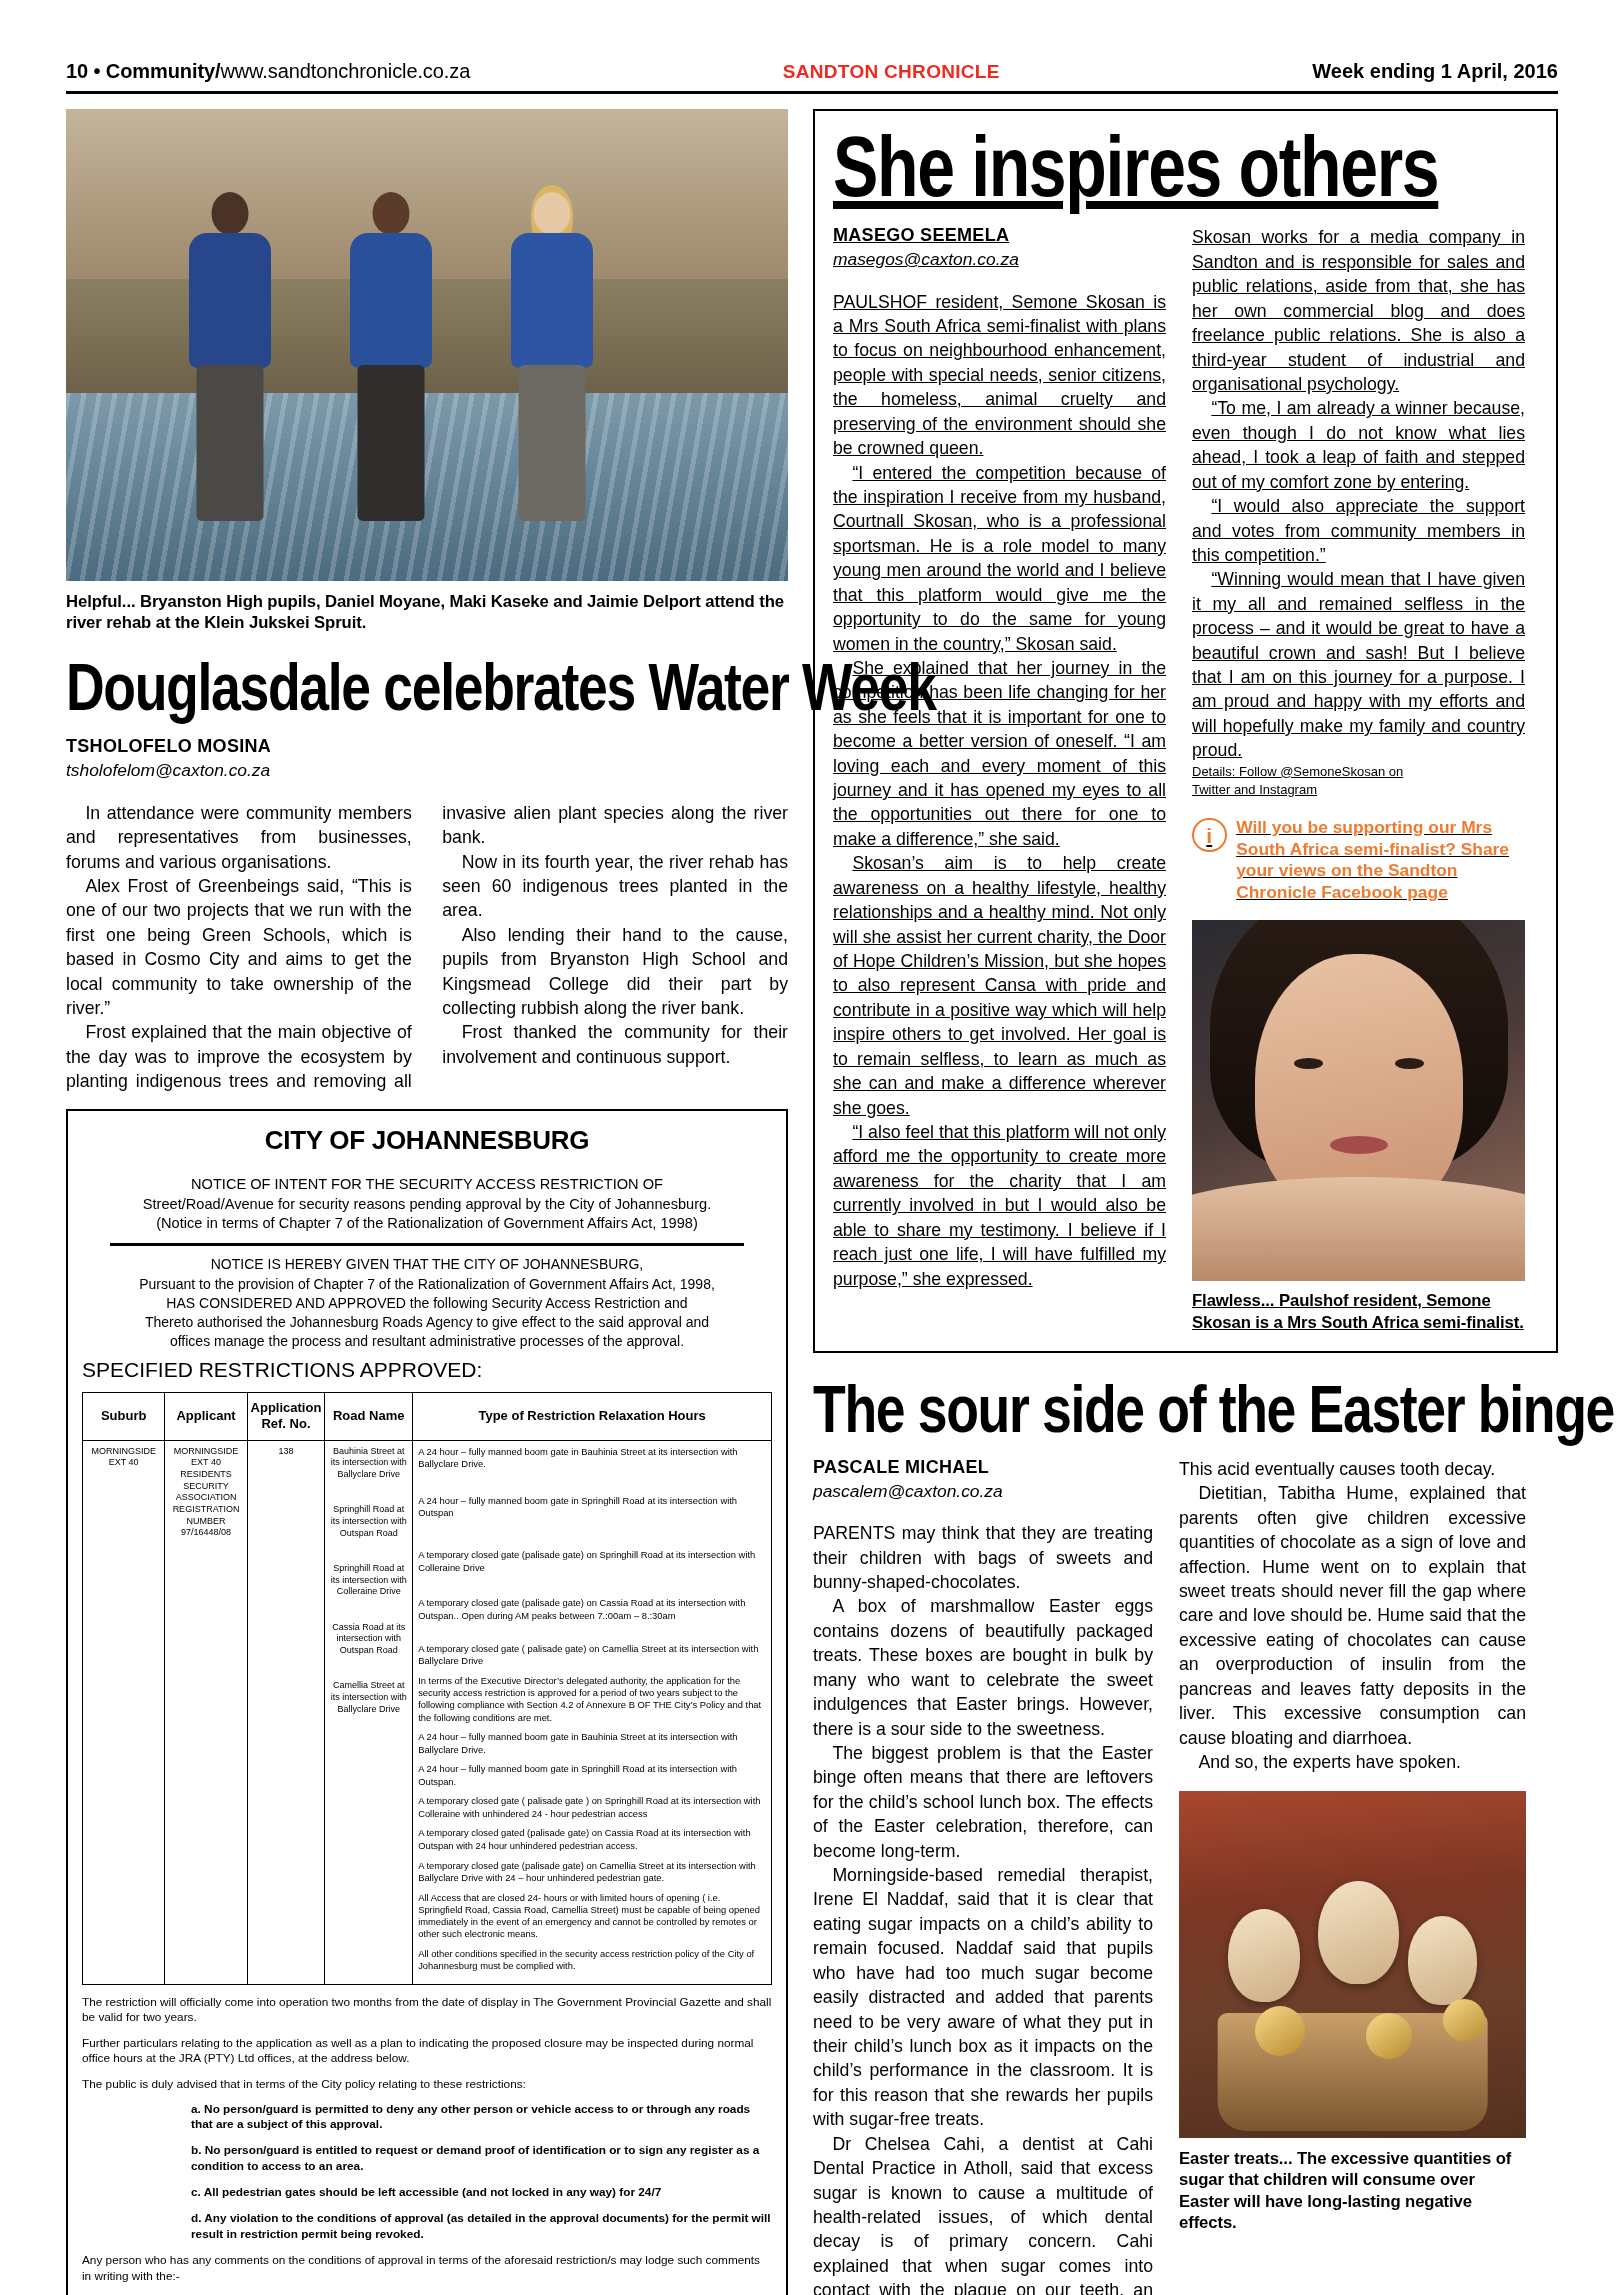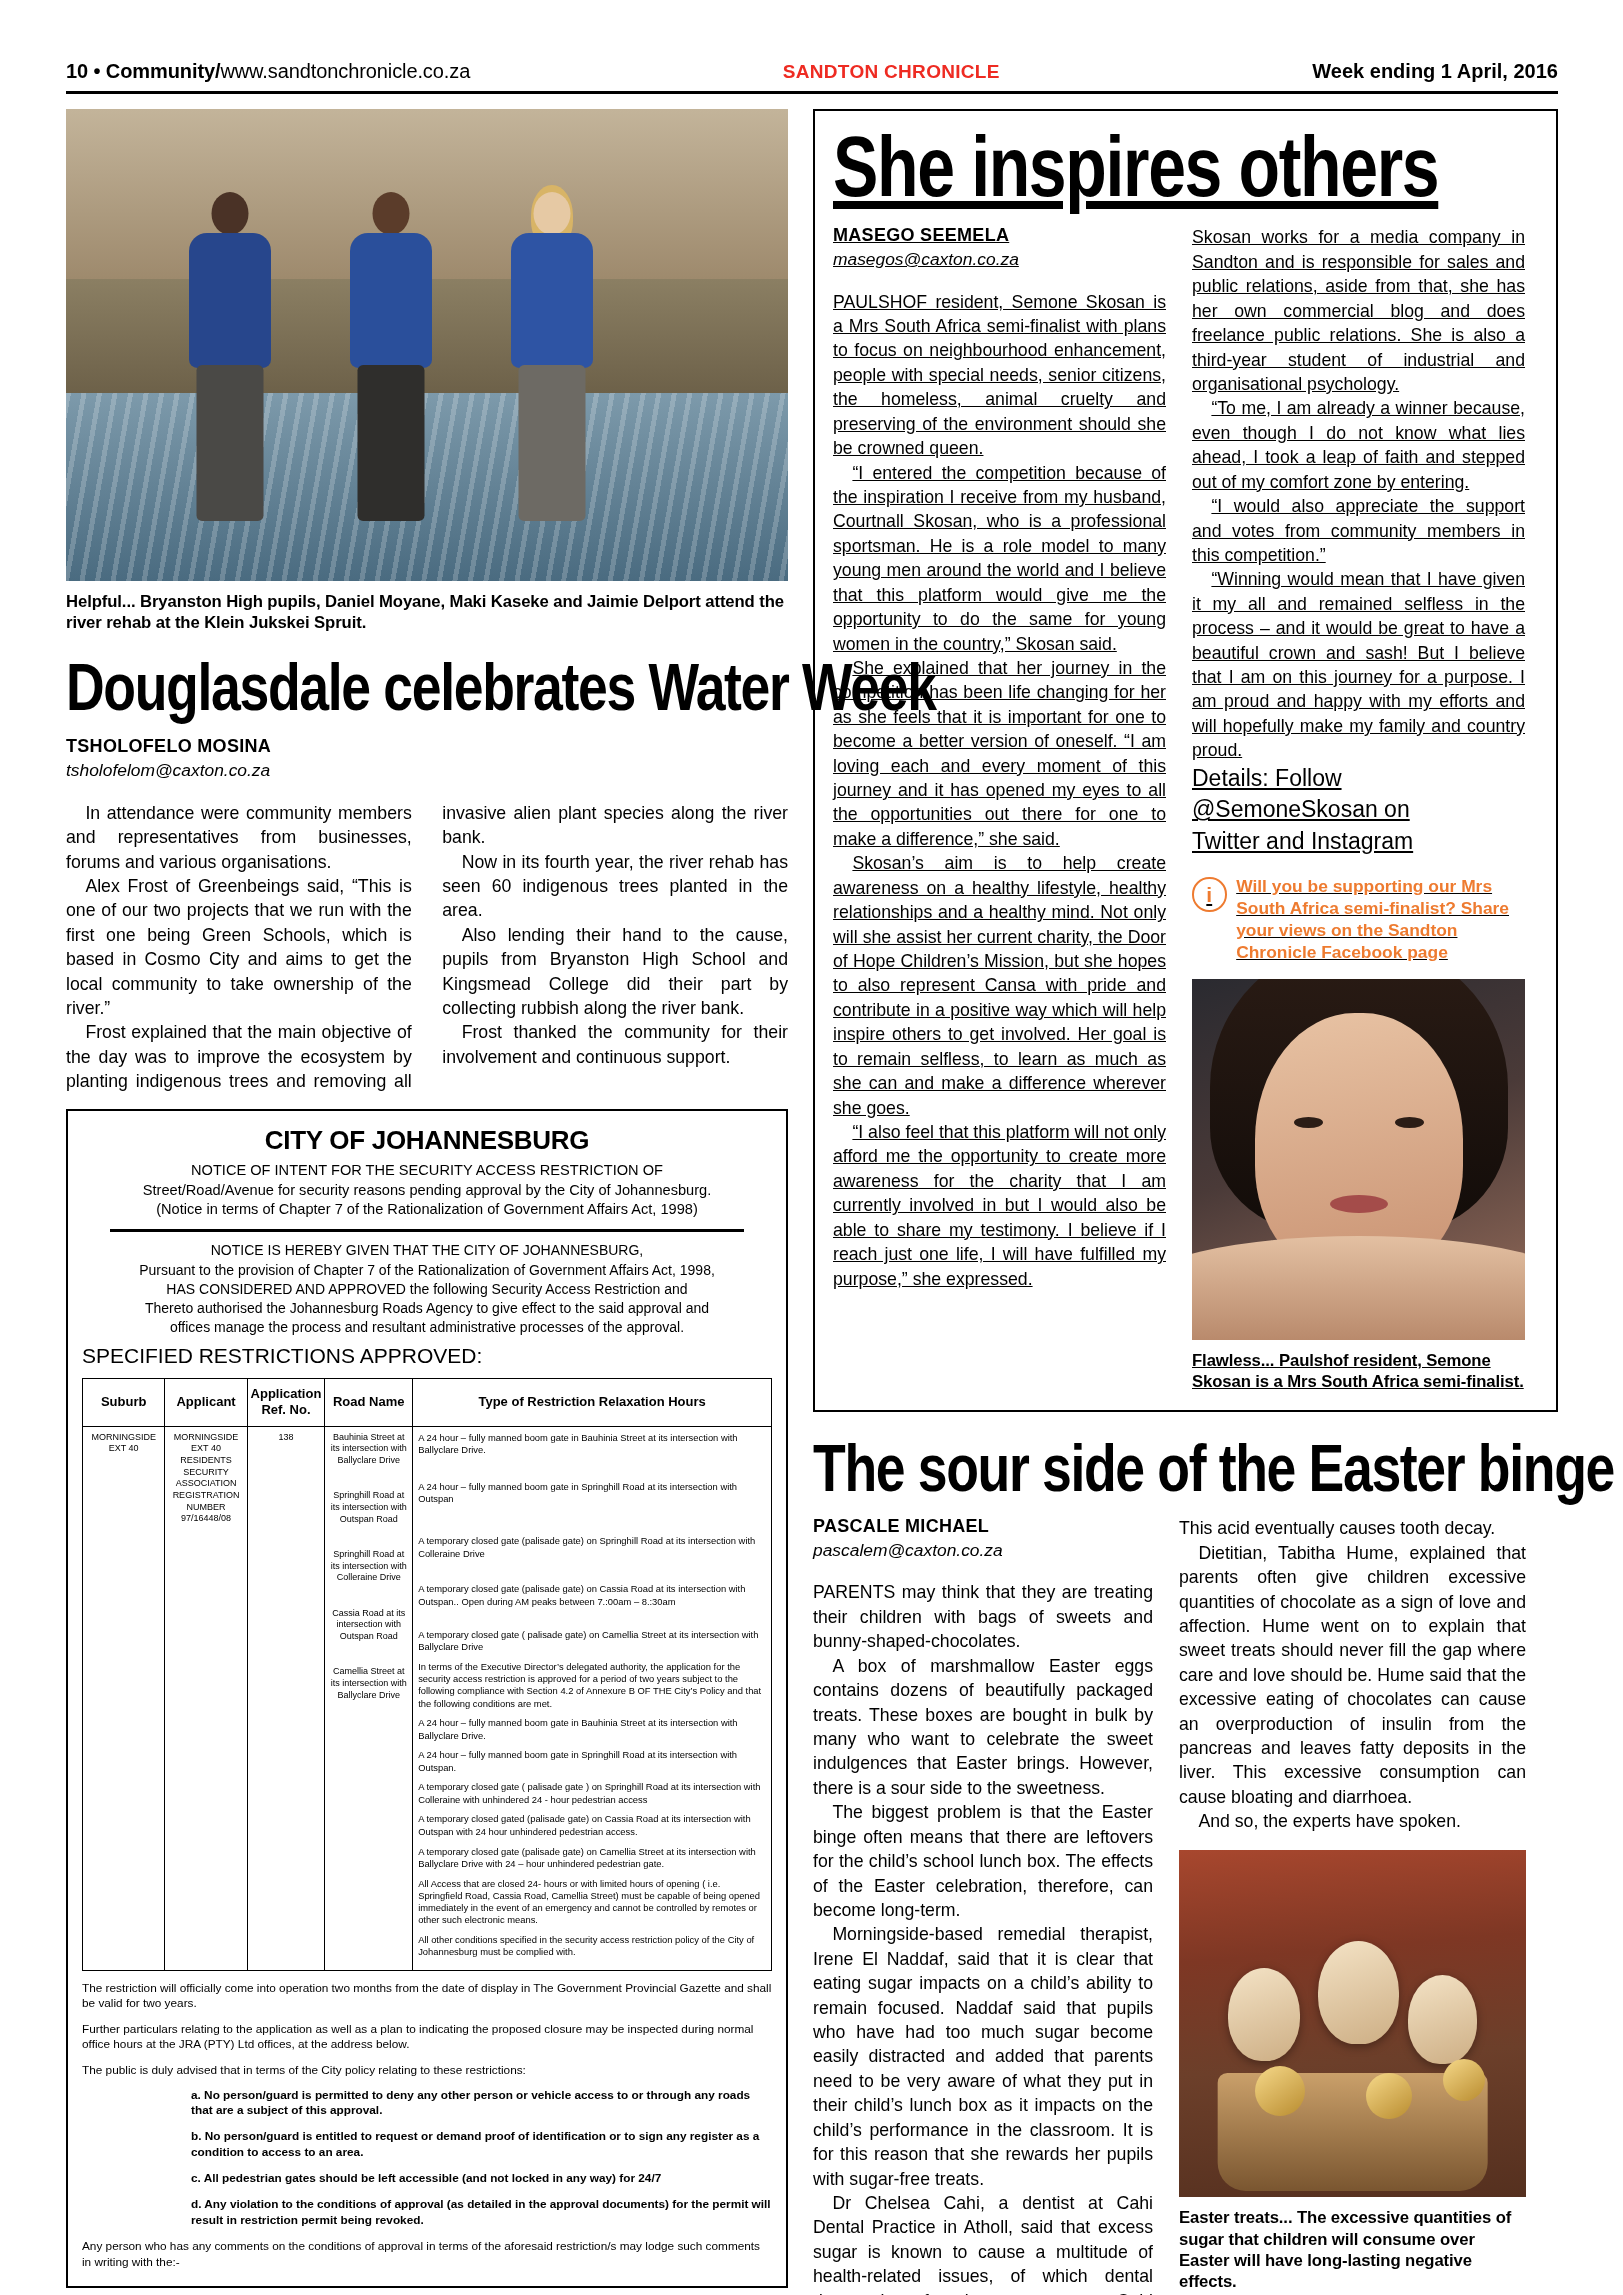--- a/index.html
+++ b/index.html
@@ -72,21 +72,21 @@
   .byline{font-size:18px;font-weight:700;letter-spacing:0.3px;margin-bottom:2.8px;}
   .byemail{font-size:17.4px;font-style:italic;margin-bottom:19.4px;}
 
   .body2{column-count:2;column-gap:30.5px;font-size:17.7px;line-height:1.38;text-align:justify;}
   .body2 p{margin:0;text-indent:19.4px;}
   .body2 p.first{text-indent:0;}
 
   
   .notice{border:2.1px solid #000;margin-top:15.3px;padding:12.5px 14px 15.3px;font-size:11.8px;line-height:1.3;}
   .nt-title{text-align:center;font-size:26px;font-weight:700;letter-spacing:-0.3px;}
-  .nt-sub{text-align:center;font-size:14.6px;line-height:1.32;margin-top:4px;}
+  .nt-sub{text-align:center;font-size:14.6px;line-height:1.32;margin-top:18px;}
   .nt-rule{height:2.8px;background:#000;margin:9.7px 28px;}
   .nt-block{text-align:center;font-size:14px;line-height:1.38;}
   .nt-spec{text-align:left;font-weight:400;font-size:21px;margin-top:4.2px;}
 
   table.restr{width:100%;border-collapse:collapse;margin-top:8.3px;font-size:9px;}
   table.restr th{border:1.4px solid #000;font-size:13px;font-weight:700;padding:7px 2.8px;text-align:center;vertical-align:middle;}
   table.restr td{border:1.4px solid #000;padding:4.2px 4.9px;vertical-align:top;line-height:1.3;}
   td.c-sub,td.c-app,td.c-ref,td.c-road{text-align:center;font-size:9px;}
   td.c-type{font-size:9.4px;}
   td.c-type p{margin:0 0 7.6px;}
@@ -96,21 +96,21 @@
   .nt-list{margin:9.7px 0 0 69px;}
   .nt-list li{list-style:none;margin-bottom:11px;font-size:11.8px;font-weight:bold;}
 
   
   .she-box{border:2.1px solid #000;padding:15.3px 18px 18px;text-decoration:underline;}
   .she-cols{display:flex;gap:26px;}
   .she-c1{width:333px;} .she-c2{width:333px;}
   .colbody{font-size:17.7px;line-height:1.38;text-align:justify;}
   .colbody p{margin:0;text-indent:19.4px;}
   .colbody p.first{text-indent:0;}
-  .details{font-size:23px;line-height:1.38;margin-top:0;}
+  .details{font-size:13px;line-height:1.38;margin-top:0;}
 
   .callout{display:flex;gap:9.7px;margin-top:18px;color:#ee7b30;font-weight:700;font-size:17.4px;line-height:1.26;}
   .callout .ico{flex:0 0 auto;width:30.5px;height:30.5px;border:2.8px solid #ee7b30;border-radius:50%;
      display:flex;align-items:center;justify-content:center;font-size:21px;font-weight:700;line-height:1;margin-top:1.4px;}
 
   .easter-cols{display:flex;gap:26px;margin-top:2.8px;}
   .e-c1{width:340px;} .e-c2{width:347px;}
 </style>
 </head>
 <body>

